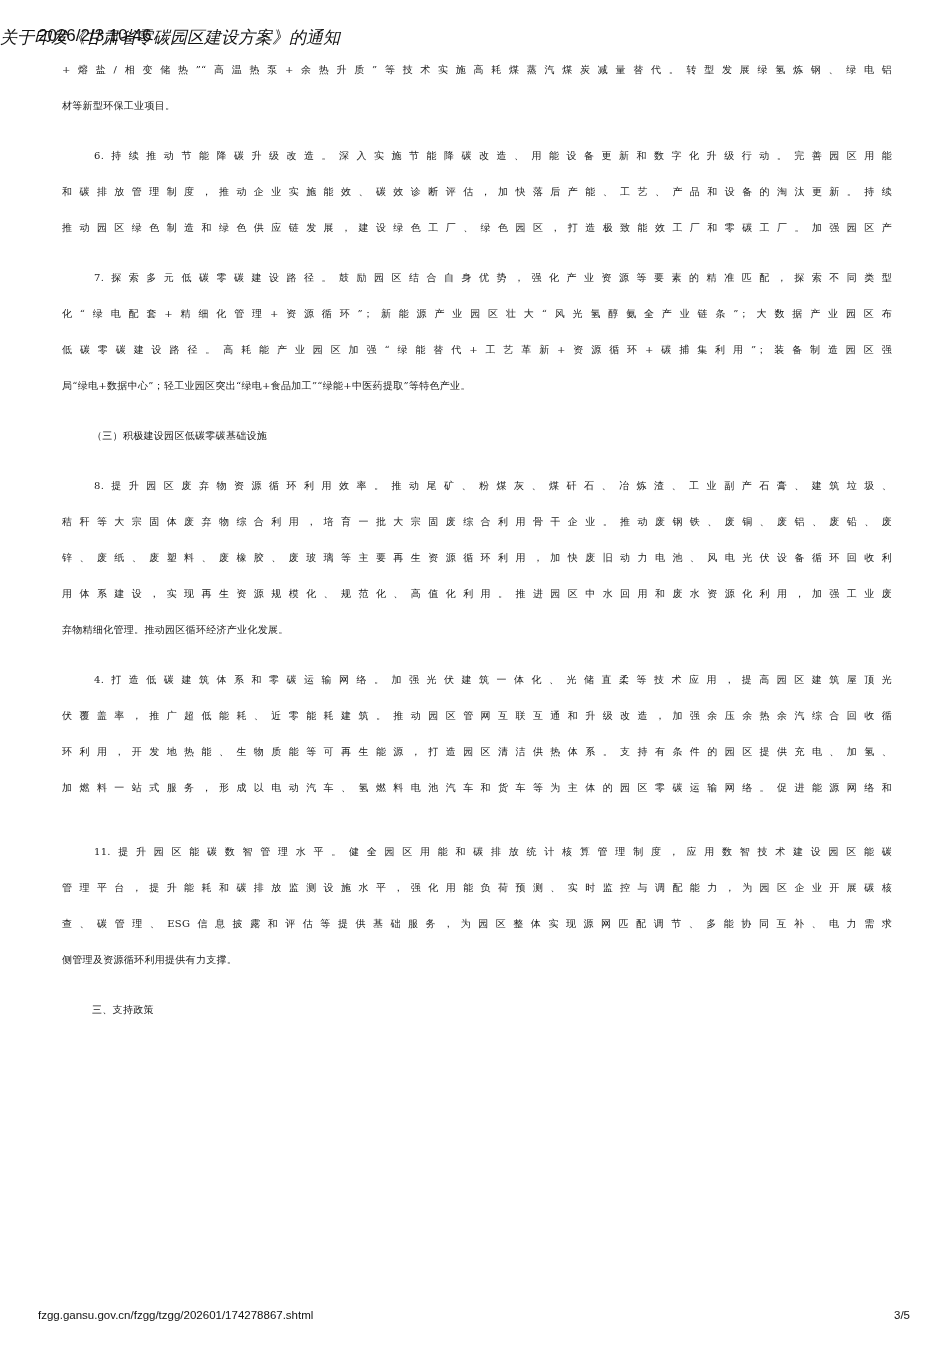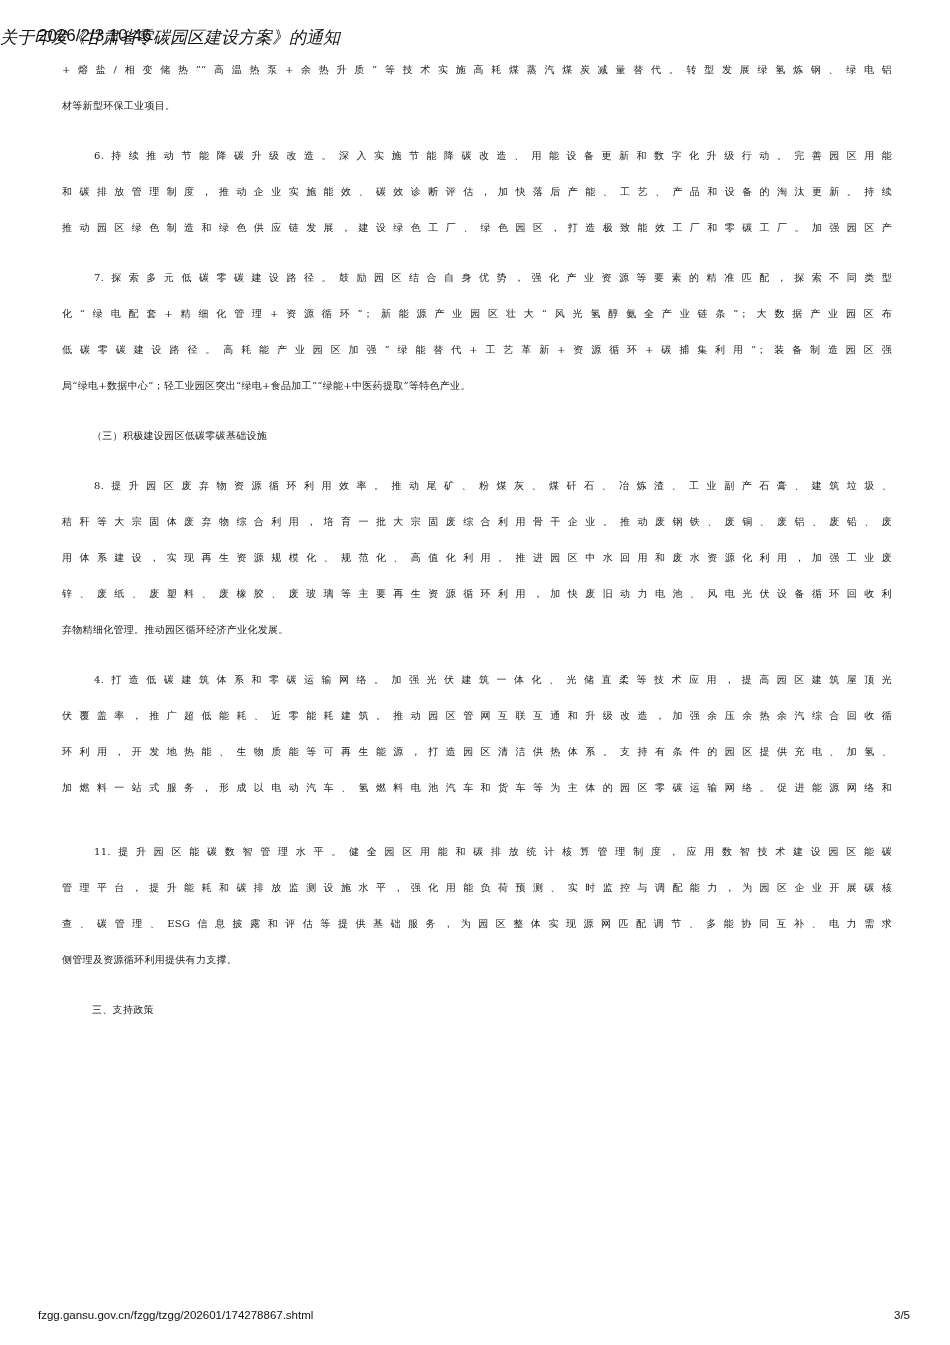--- a/index.html
+++ b/index.html
@@ -110,22 +110,22 @@
     <div class="line">局“绿电+数据中心”；轻工业园区突出“绿电+食品加工”“绿能+中医药提取”等特色产业。</div>
   </div>
   <div class="para-gap"></div>
 
   <div class="line" style="padding-left:30px;">（三）积极建设园区低碳零碳基础设施</div>
   <div class="para-gap"></div>
 
   <div>
     <div class="line justify indent">8.提升园区废弃物资源循环利用效率。推动尾矿、粉煤灰、煤矸石、冶炼渣、工业副产石膏、建筑垃圾、</div>
     <div class="line justify">秸秆等大宗固体废弃物综合利用，培育一批大宗固废综合利用骨干企业。推动废钢铁、废铜、废铝、废铅、废</div>
+    <div class="line justify">锌、废纸、废塑料、废橡胶、废玻璃等主要再生资源循环利用，加快废旧动力电池、风电光伏设备循环回收利</div>
     <div class="line justify">用体系建设，实现再生资源规模化、规范化、高值化利用。推进园区中水回用和废水资源化利用，加强工业废</div>
-    <div class="line justify">锌、废纸、废塑料、废橡胶、废玻璃等主要再生资源循环利用，加快废旧动力电池、风电光伏设备循环回收利</div>
     <div class="line">弃物精细化管理。推动园区循环经济产业化发展。</div>
   </div>
   <div class="para-gap"></div>
 
   <div>
     <div class="line justify indent">4.打造低碳建筑体系和零碳运输网络。加强光伏建筑一体化、光储直柔等技术应用，提高园区建筑屋顶光</div>
     <div class="line justify">伏覆盖率，推广超低能耗、近零能耗建筑。推动园区管网互联互通和升级改造，加强余压余热余汽综合回收循</div>
     <div class="line justify">环利用，开发地热能、生物质能等可再生能源，打造园区清洁供热体系。支持有条件的园区提供充电、加氢、</div>
     <div class="line justify">加燃料一站式服务，形成以电动汽车、氢燃料电池汽车和货车等为主体的园区零碳运输网络。促进能源网络和</div>
   </div>

